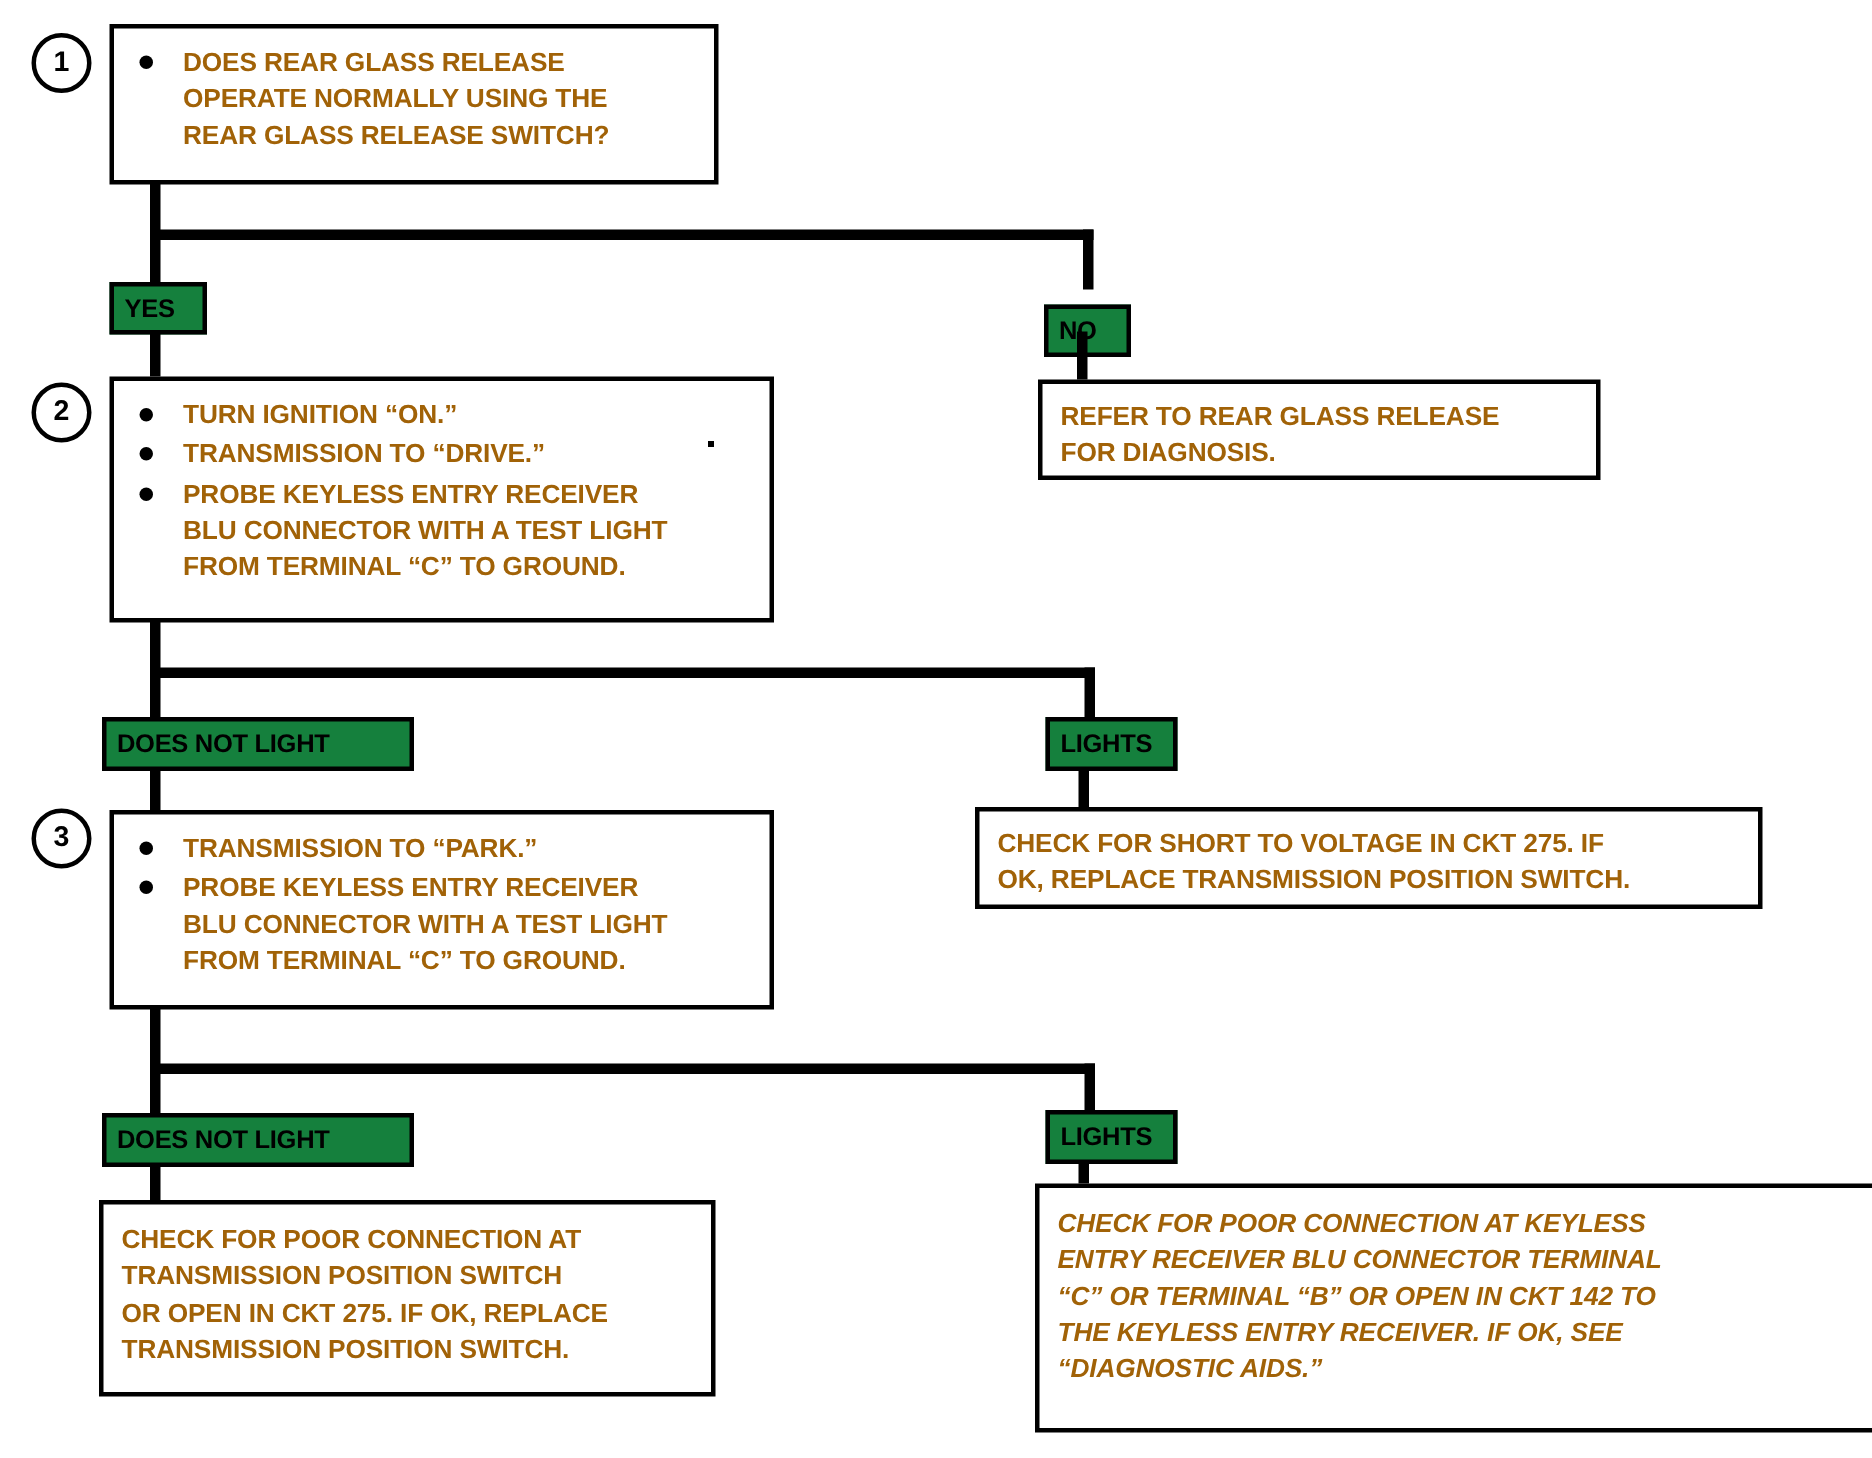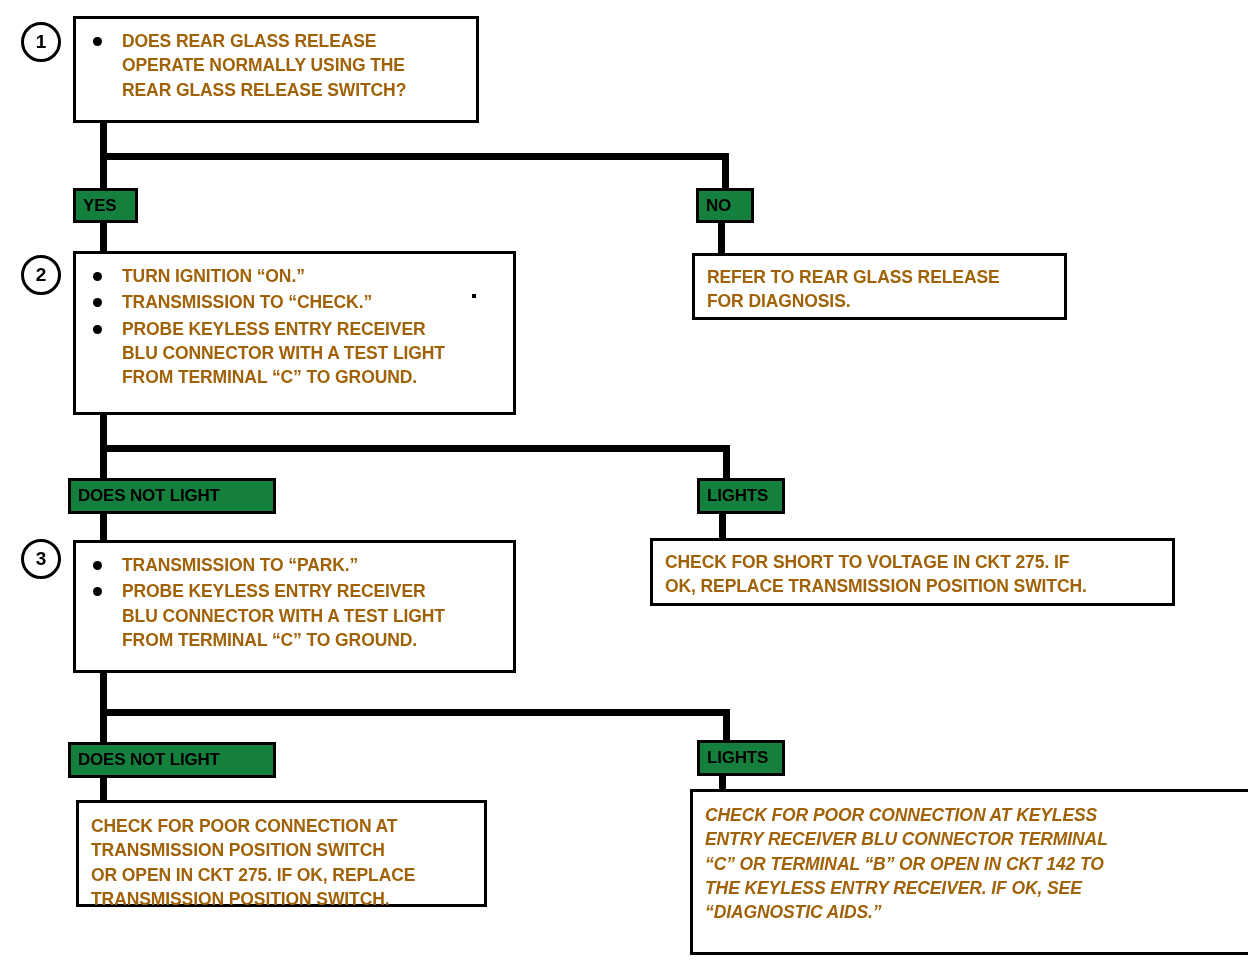--- a/index.html
+++ b/index.html
@@ -125,21 +125,21 @@
   </div>
 
   <div class="vline" style="left:100px; top:122px; height:70px;"></div>
 
   <div class="hline" style="left:100px; top:153px; width:629px;"></div>
   <div class="vline" style="left:722px; top:153px; height:40px;"></div>
 
   <div class="label-box" style="left:73px; top:188px; width:65px; height:35px;">
     <span>YES</span>
   </div>
-  <div class="label-box" style="left:696px; top:188px; width:58px; height:35px;">
+  <div class="label-box" style="left:696px; top:203px; width:58px; height:35px;">
     <span>NO</span>
   </div>
 
   <div class="vline" style="left:100px; top:221px; height:33px;"></div>
   <div class="vline" style="left:718px; top:221px; height:33px;"></div>
 
   <div class="box" style="left:692px; top:253px; width:375px; height:67px;">
     <div class="box-inner" style="padding:9px 24px 8px 12px;">
       <div class="txt">REFER TO REAR GLASS RELEASE
 FOR DIAGNOSIS.</div>
@@ -147,21 +147,21 @@
   </div>
 
   <div class="step-circle" style="left:21px; top:255px;">
     <span>2</span>
   </div>
 
   <div class="box" style="left:73px; top:251px; width:443px; height:164px;">
     <div class="box-inner">
       <ul class="bullets">
         <li class="txt">TURN IGNITION “ON.”</li>
-        <li class="txt">TRANSMISSION TO “CHECK.”</li>
+        <li class="txt">TRANSMISSION TO “DRIVE.”</li>
         <li class="txt">PROBE KEYLESS ENTRY RECEIVER
 BLU CONNECTOR WITH A TEST LIGHT
 FROM TERMINAL “C” TO GROUND.</li>
       </ul>
     </div>
   </div>
   <div class="speck" style="left:472px; top:294px;"></div>
 
   <div class="vline" style="left:100px; top:414px; height:70px;"></div>
   <div class="hline" style="left:100px; top:445px; width:630px;"></div>
@@ -206,21 +206,21 @@
   <div class="label-box" style="left:68px; top:742px; width:208px; height:36px;">
     <span>DOES NOT LIGHT</span>
   </div>
   <div class="label-box" style="left:697px; top:740px; width:88px; height:36px;">
     <span>LIGHTS</span>
   </div>
 
   <div class="vline" style="left:100px; top:776px; height:27px;"></div>
   <div class="vline" style="left:719px; top:774px; height:20px;"></div>
 
-  <div class="box" style="left:76px; top:800px; width:411px; height:107px;">
+  <div class="box" style="left:66px; top:800px; width:411px; height:131px;">
     <div class="box-inner" style="padding:11px 10px 8px 12px;">
       <div class="txt">CHECK FOR POOR CONNECTION AT
 TRANSMISSION POSITION SWITCH
 OR OPEN IN CKT 275.  IF OK, REPLACE
 TRANSMISSION POSITION SWITCH.</div>
     </div>
   </div>
 
   <div class="box" style="left:690px; top:789px; width:595px; height:166px;font-style:italic;">
     <div class="box-inner" style="padding:11px 10px 8px 12px;">

